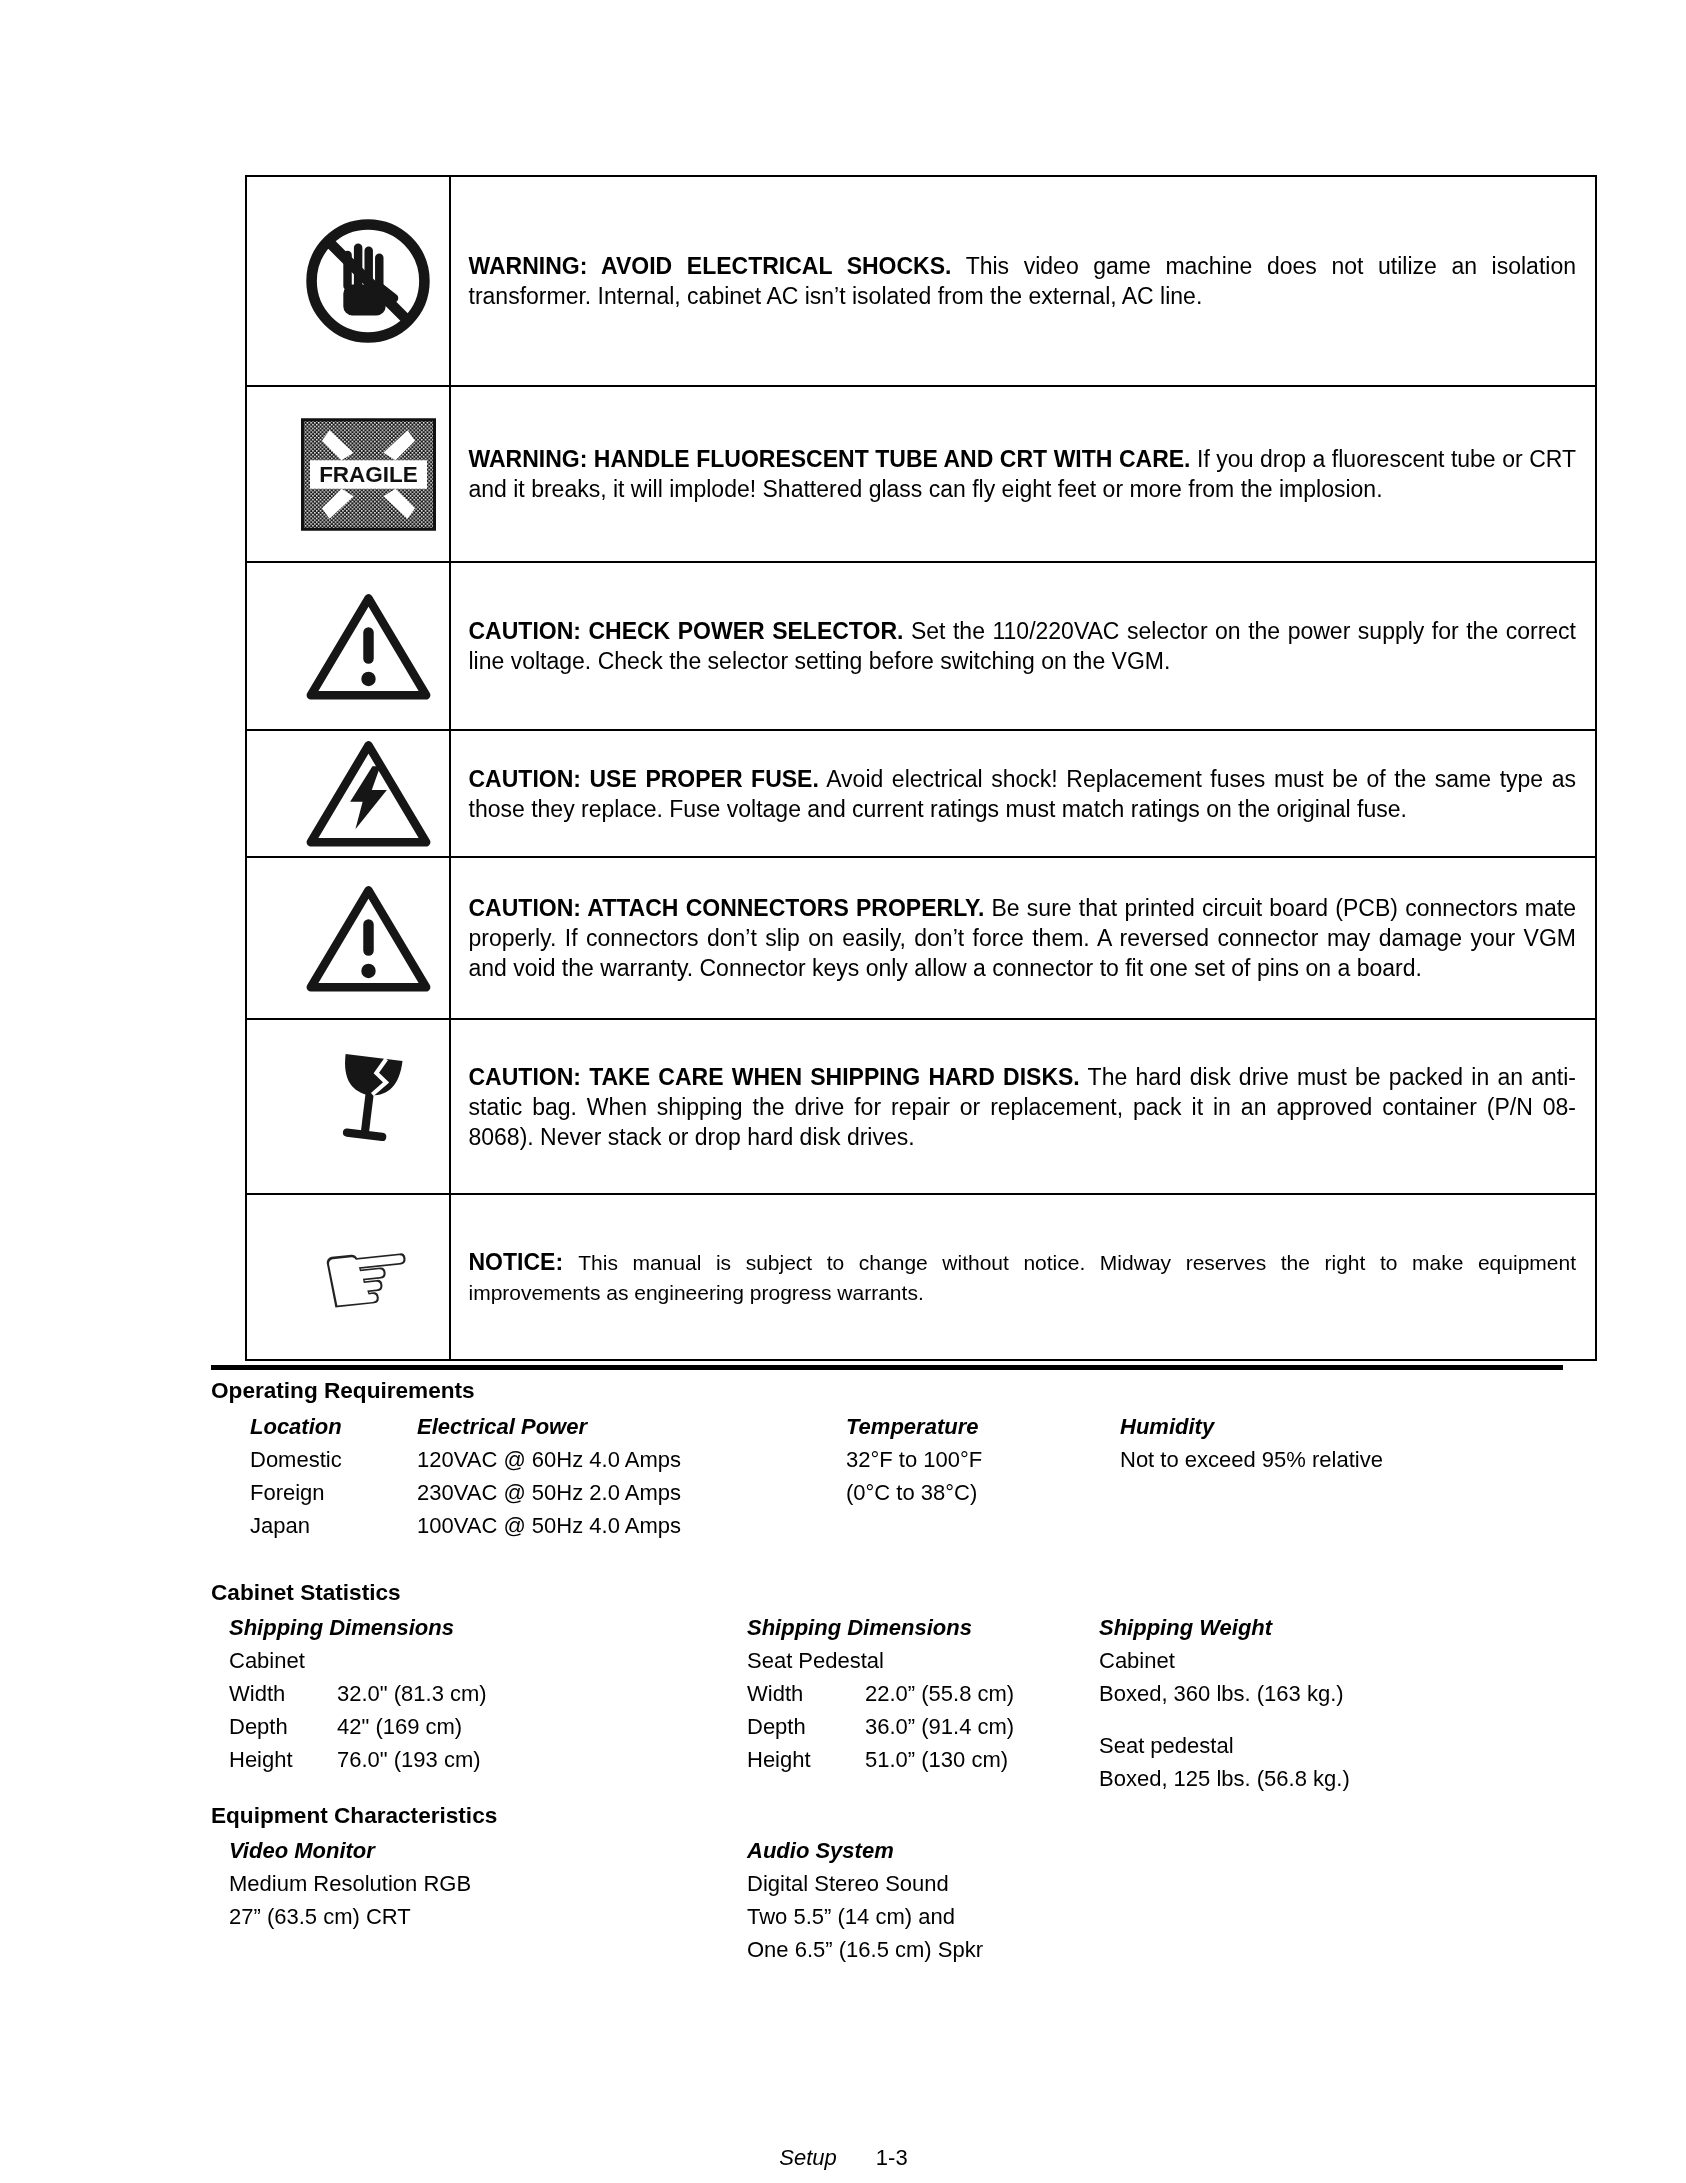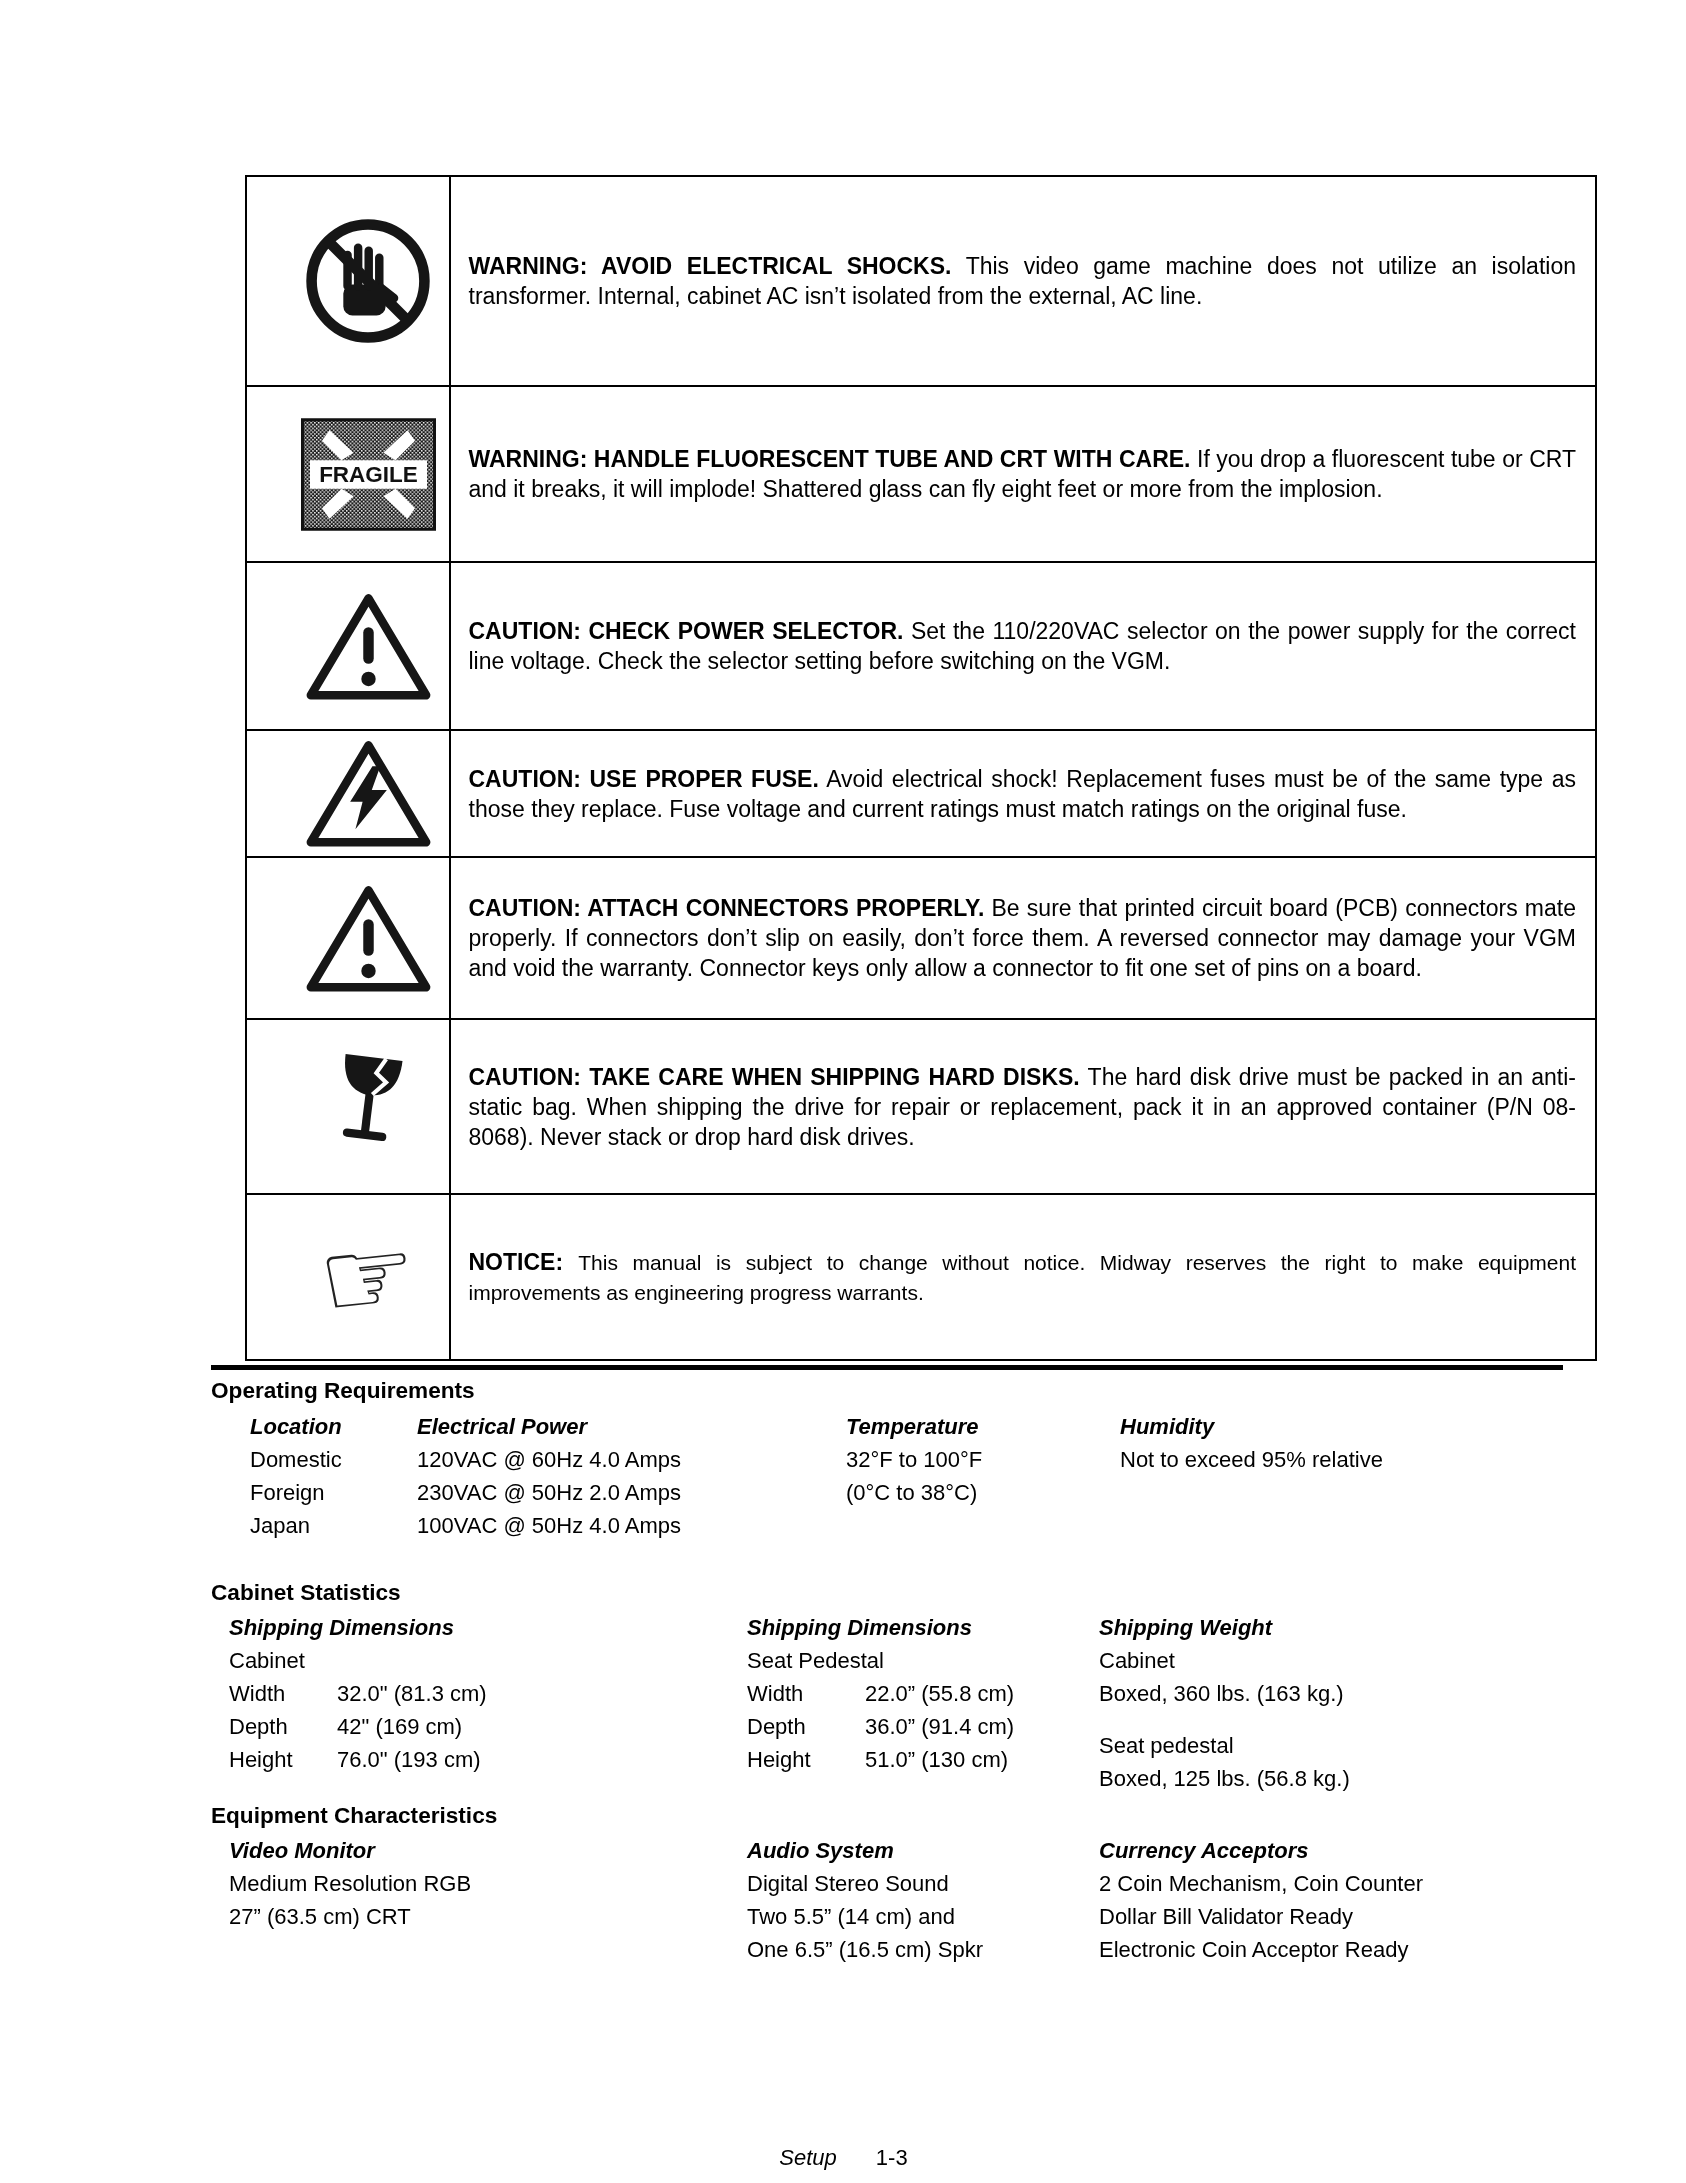--- a/index.html
+++ b/index.html
@@ -305,26 +305,20 @@
         <div>27” (63.5 cm) CRT</div>
       </div>
 
       <div>
         <div class="hi">Audio System</div>
         <div>Digital Stereo Sound</div>
         <div>Two 5.5” (14 cm) and</div>
         <div>One 6.5” (16.5 cm) Spkr</div>
       </div>
 
-      <div>
-        <div class="hi">Currency Acceptors</div>
-        <div>2 Coin Mechanism, Coin Counter</div>
-        <div>Dollar Bill Validator Ready</div>
-        <div>Electronic Coin Acceptor Ready</div>
-      </div>
     </div>
 
   </div>
 
   <div class="footer">
     <span class="i">Setup</span>
     <span>1-3</span>
   </div>
 </div>
 

